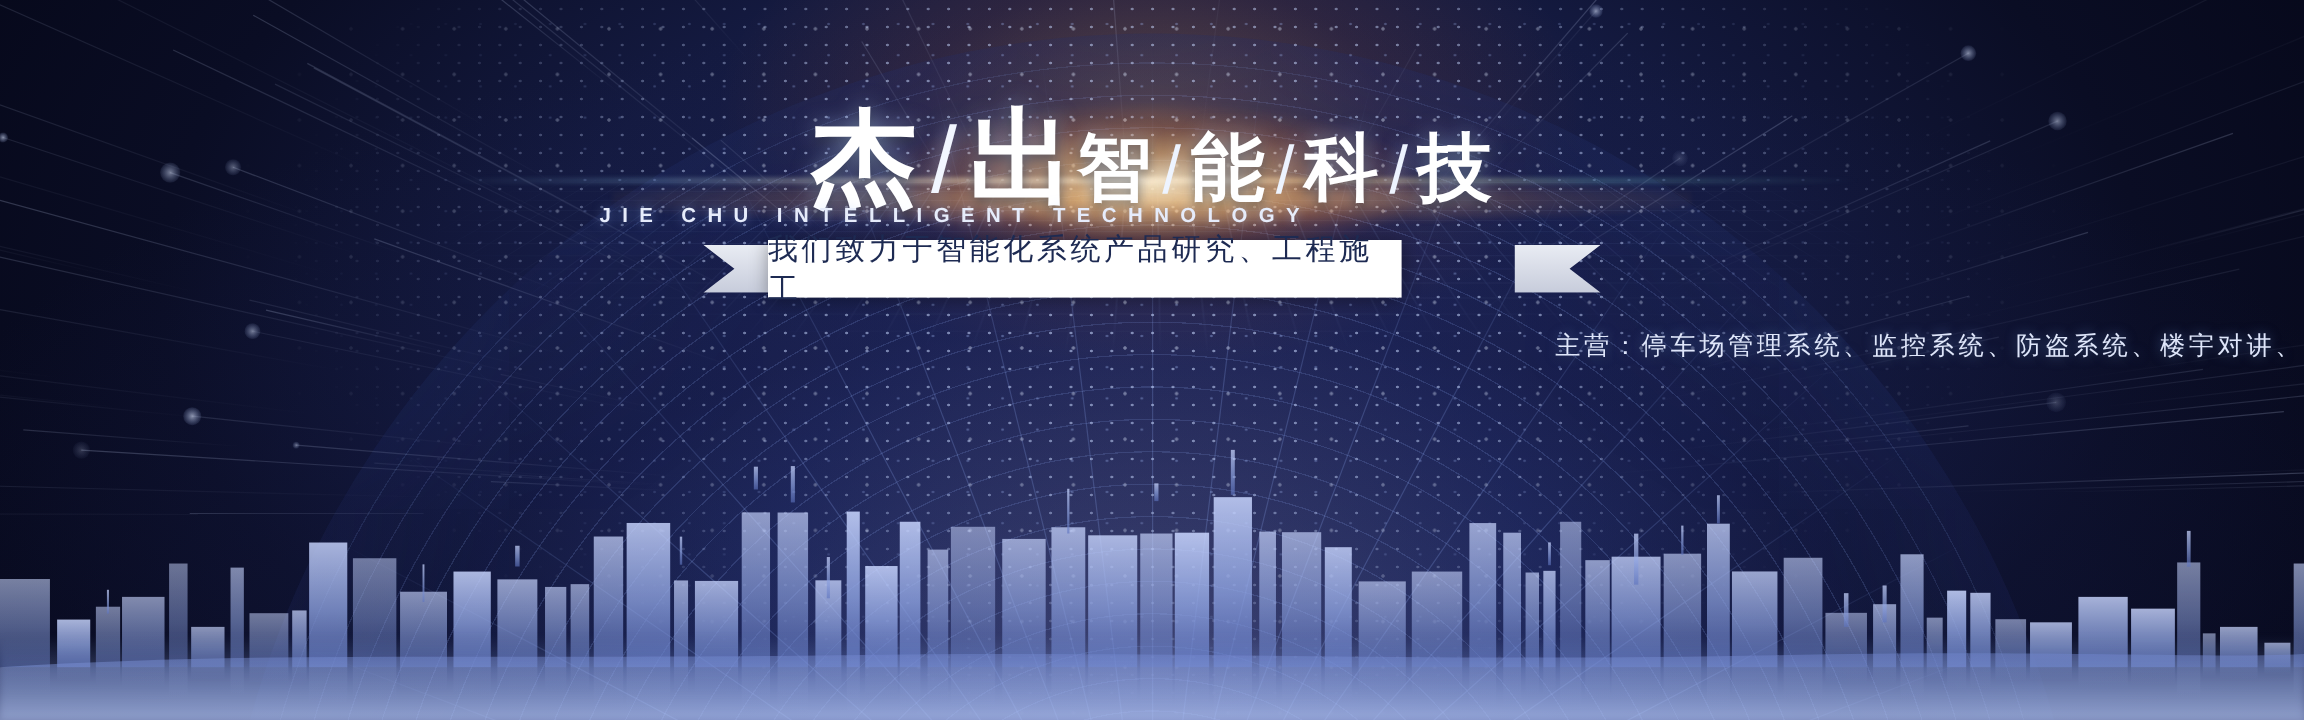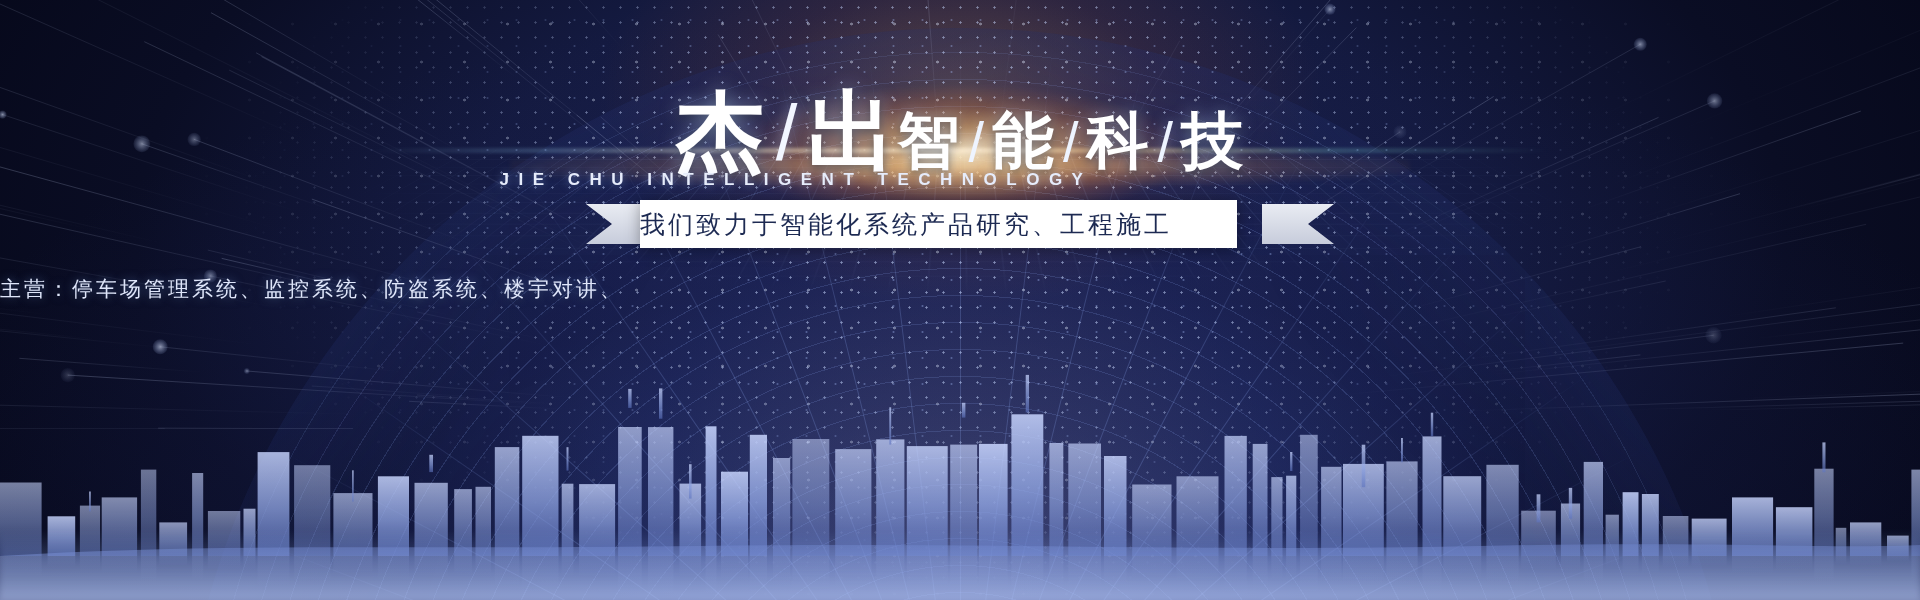--- a/index.html
+++ b/index.html
@@ -141,31 +141,31 @@
   .ribbon{
     position:absolute; left:50%; top:200px; width:640px; margin-left:-320px; height:48px;
   }
   .ribbon-tail{
     position:absolute; top:4px; width:72px; height:40px;
     background:linear-gradient(180deg,#e9ecf3 0%, #c7ccdb 100%);
   }
   .ribbon-tail.left{ left:-54px; clip-path:polygon(0 0, 100% 0, 100% 100%, 0 100%, 26px 50%); }
   .ribbon-tail.right{ right:-54px; clip-path:polygon(0 0, 100% 0, calc(100% - 26px) 50%, 100% 100%, 0 100%); }
   .ribbon-main{
-    position:absolute; left:0; top:0; width:597px; height:48px;
+    position:absolute; left:0; top:0; width:528px; height:48px;
     background:#ffffff;
     display:flex; align-items:center; 
     box-shadow:0 2px 14px rgba(0,0,0,0.35);
   }
   .ribbon-text{
     font-size:25px; color:#1d2a52; letter-spacing:3px; font-weight:500;
   }
 
   .desc{
-    position:absolute; left:0; top:272px; width:1920px; text-align:left;
+    position:absolute; left:0; top:272px; width:1920px; text-align:right;
     color:#dfe6fa; font-size:21px; line-height:34px; letter-spacing:3px;
     text-shadow:0 0 10px rgba(110,150,230,0.55), 0 2px 6px rgba(0,0,0,0.5);
   }
 
   
   .skyline{ position:absolute; left:0; bottom:0; width:1920px; height:250px; }
   .water-glow{
     position:absolute; left:0; bottom:0; width:1920px; height:70px;
     background:linear-gradient(180deg, rgba(150,180,255,0.00) 0%, rgba(160,190,255,0.22) 40%, rgba(190,212,255,0.34) 100%);
     filter:blur(3px);

